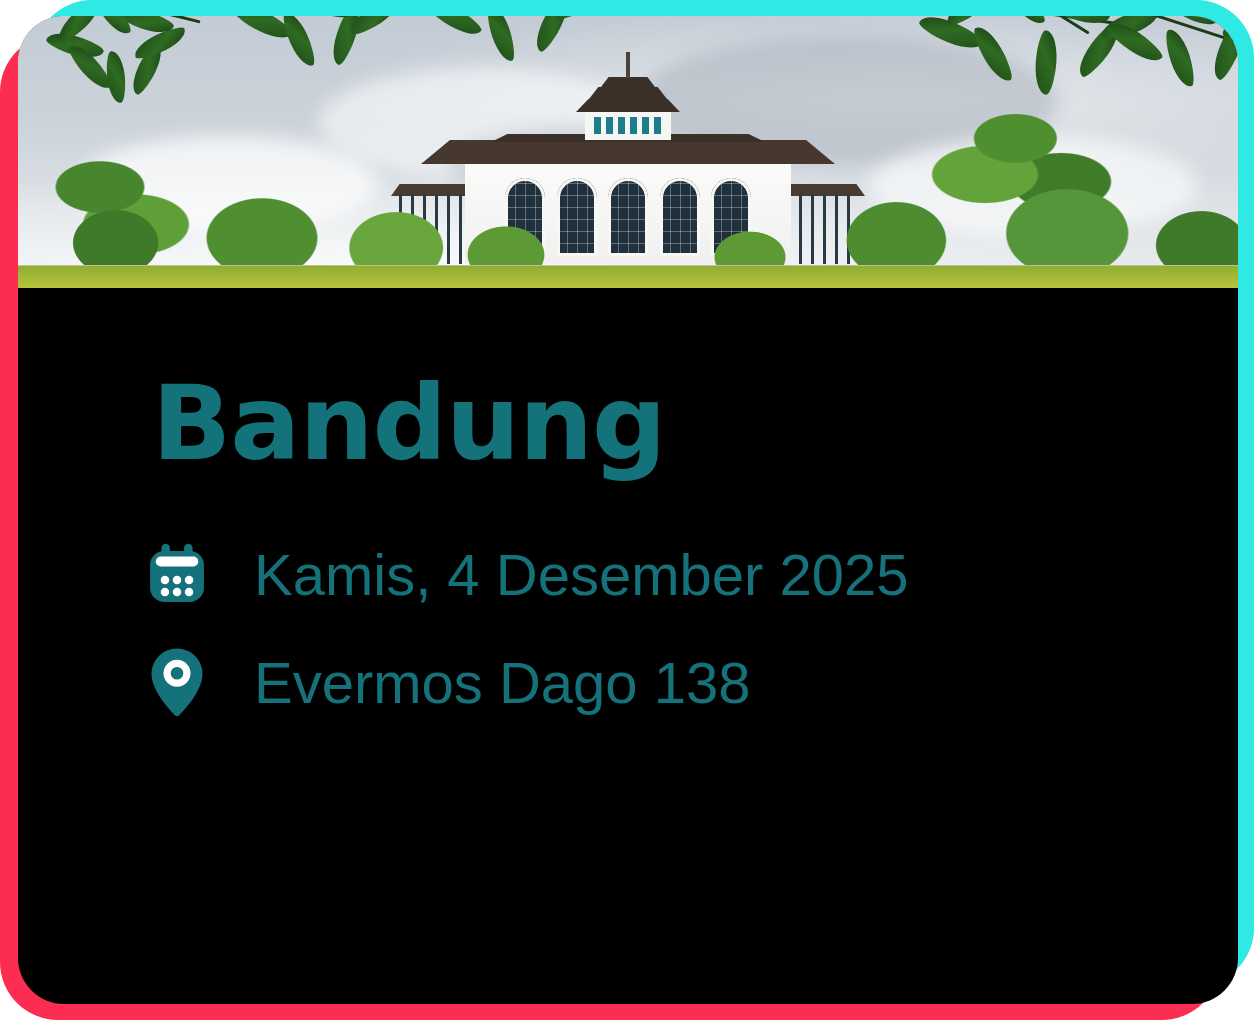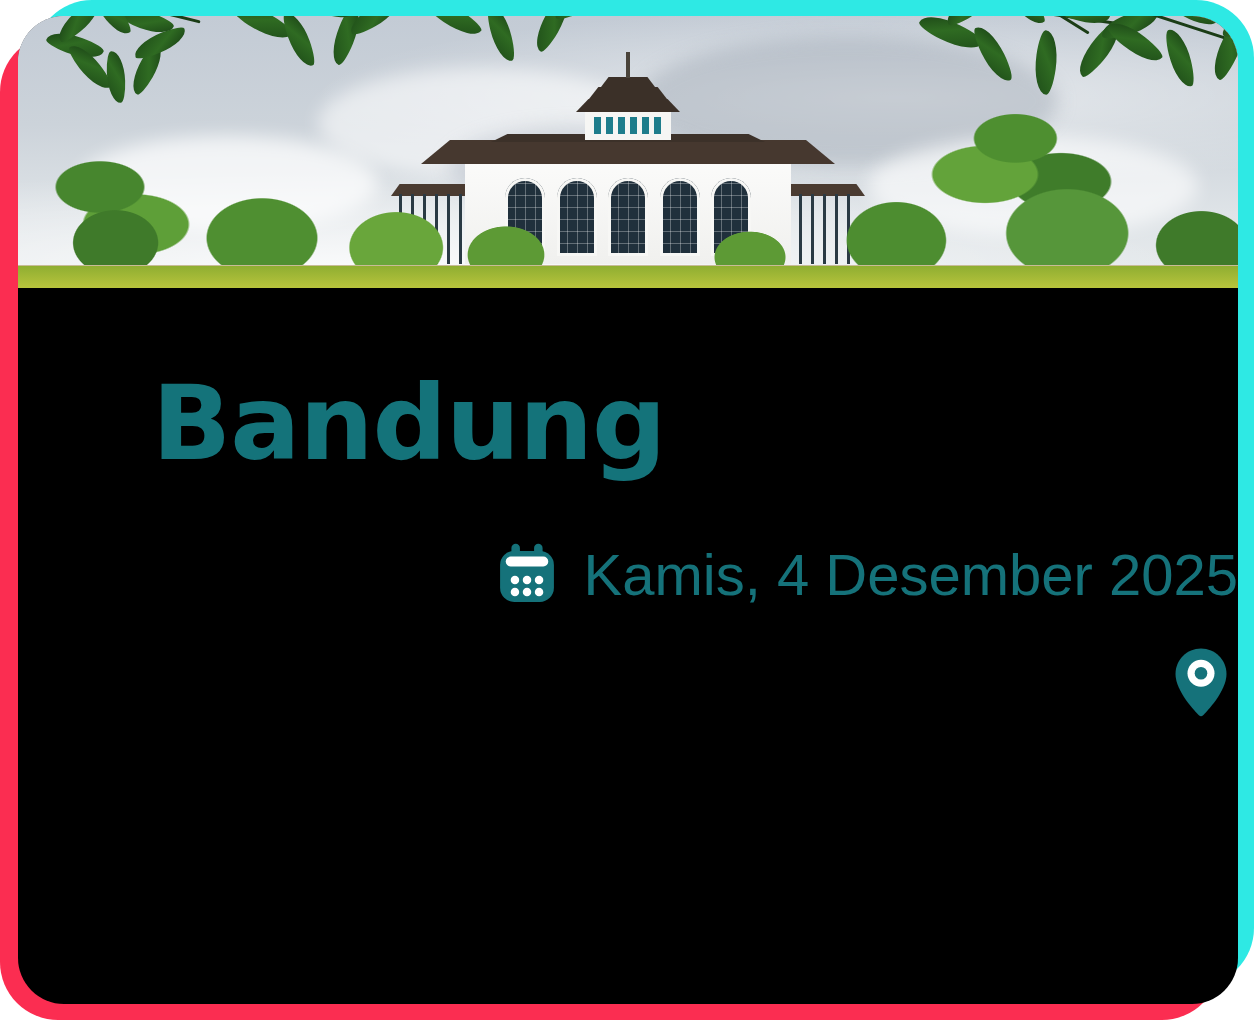--- a/index.html
+++ b/index.html
@@ -199,23 +199,22 @@
     font-size: 104px;
     font-weight: 700;
     line-height: .92;
     letter-spacing: -1px;
     margin: 0 0 66px 12px;
     font-family: "DejaVu Sans", sans-serif;
   }
   .detail-row {
     display: flex;
     align-items: center;
-    gap: 20px;
+    gap: 40px;
     margin-bottom: 34px;
-    justify-content: flex-end;
   }
   .detail-icon {
     flex: none;
     width: 74px;
     height: 74px;
     display: flex;
     align-items: center;
     justify-content: center;
   }
   .detail-text {
@@ -349,18 +348,19 @@
       </div>
 
       <div class="detail-row">
         <span class="detail-icon">
           <svg width="62" height="72" viewBox="0 0 40 48" aria-hidden="true">
             <path d="M20 1C10.6 1 3 8.6 3 18c0 11.6 13.4 25.3 15.6 27.5a2 2 0 0 0 2.8 0C23.6 43.3 37 29.6 37 18 37 8.6 29.4 1 20 1z" fill="#15727A"></path>
             <circle cx="20" cy="17.5" r="9" fill="#ffffff"></circle>
             <circle cx="20" cy="17.5" r="4.2" fill="#15727A"></circle>
           </svg>
         </span>
+        <span class="detail-text">Evermos Dago 138</span>
       </div>
 
 
     </div>
   </div>
 </div>
 
 </body></html>

